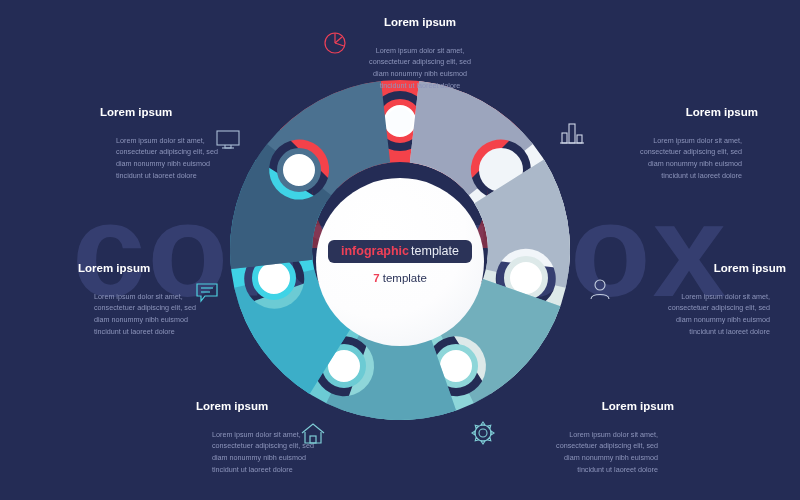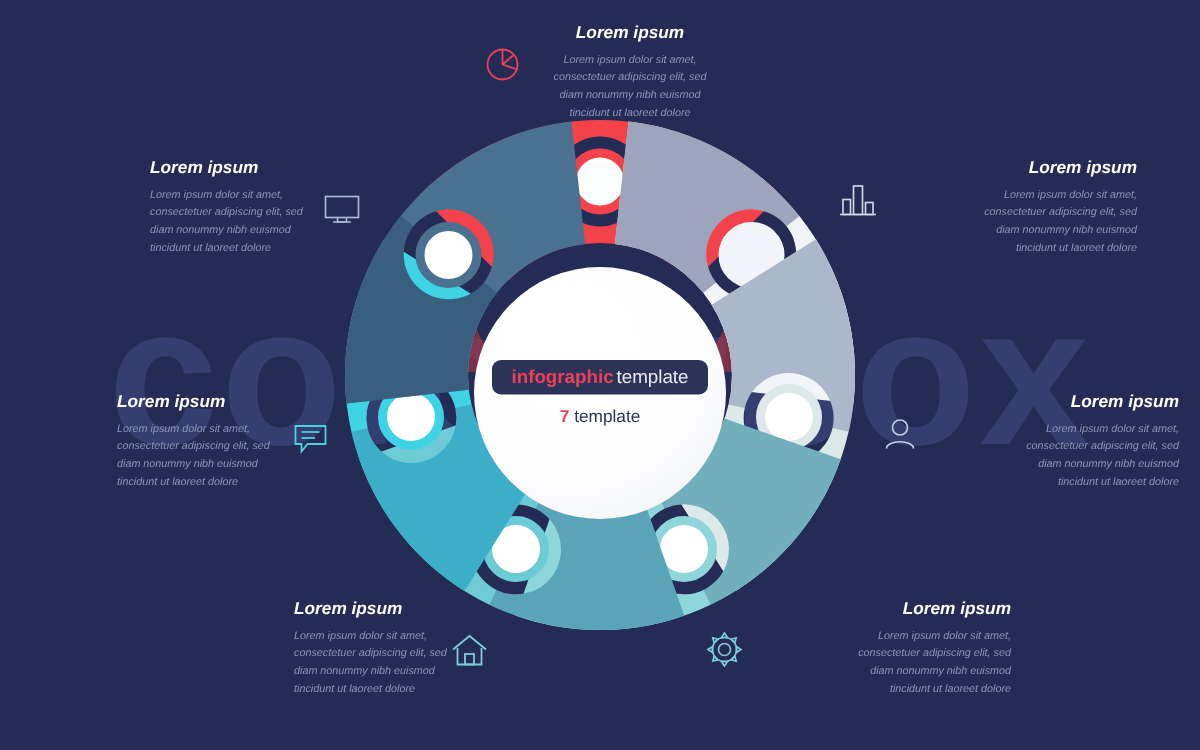--- a/index.html
+++ b/index.html
@@ -83,34 +83,33 @@
     color: #2b3358;
     white-space: nowrap;
   }
   #hub-sub .num { color: #ef4057; font-weight: bold; }
 
   
   .label {
     position: absolute;
     z-index: 3;
     width: 168px;
-    font-style: italic;
   }
   .label .title {
     font-size: 11.5px;
     font-weight: bold;
     color: #ffffff;
     margin: 0 0 5px 0;
     line-height: 1.1;
   }
   .label .body {
     font-size: 7.2px;
     line-height: 1.62;
     color: #8d95bb;
-    margin: 0;
+    margin: 16px;
   }
   .label.align-center { text-align: center; }
   .label.align-right  { text-align: right; }
   .label.align-left   { text-align: left; }
 
   .icon {
     position: absolute;
     z-index: 3;
     width: 30px;
     height: 30px;

